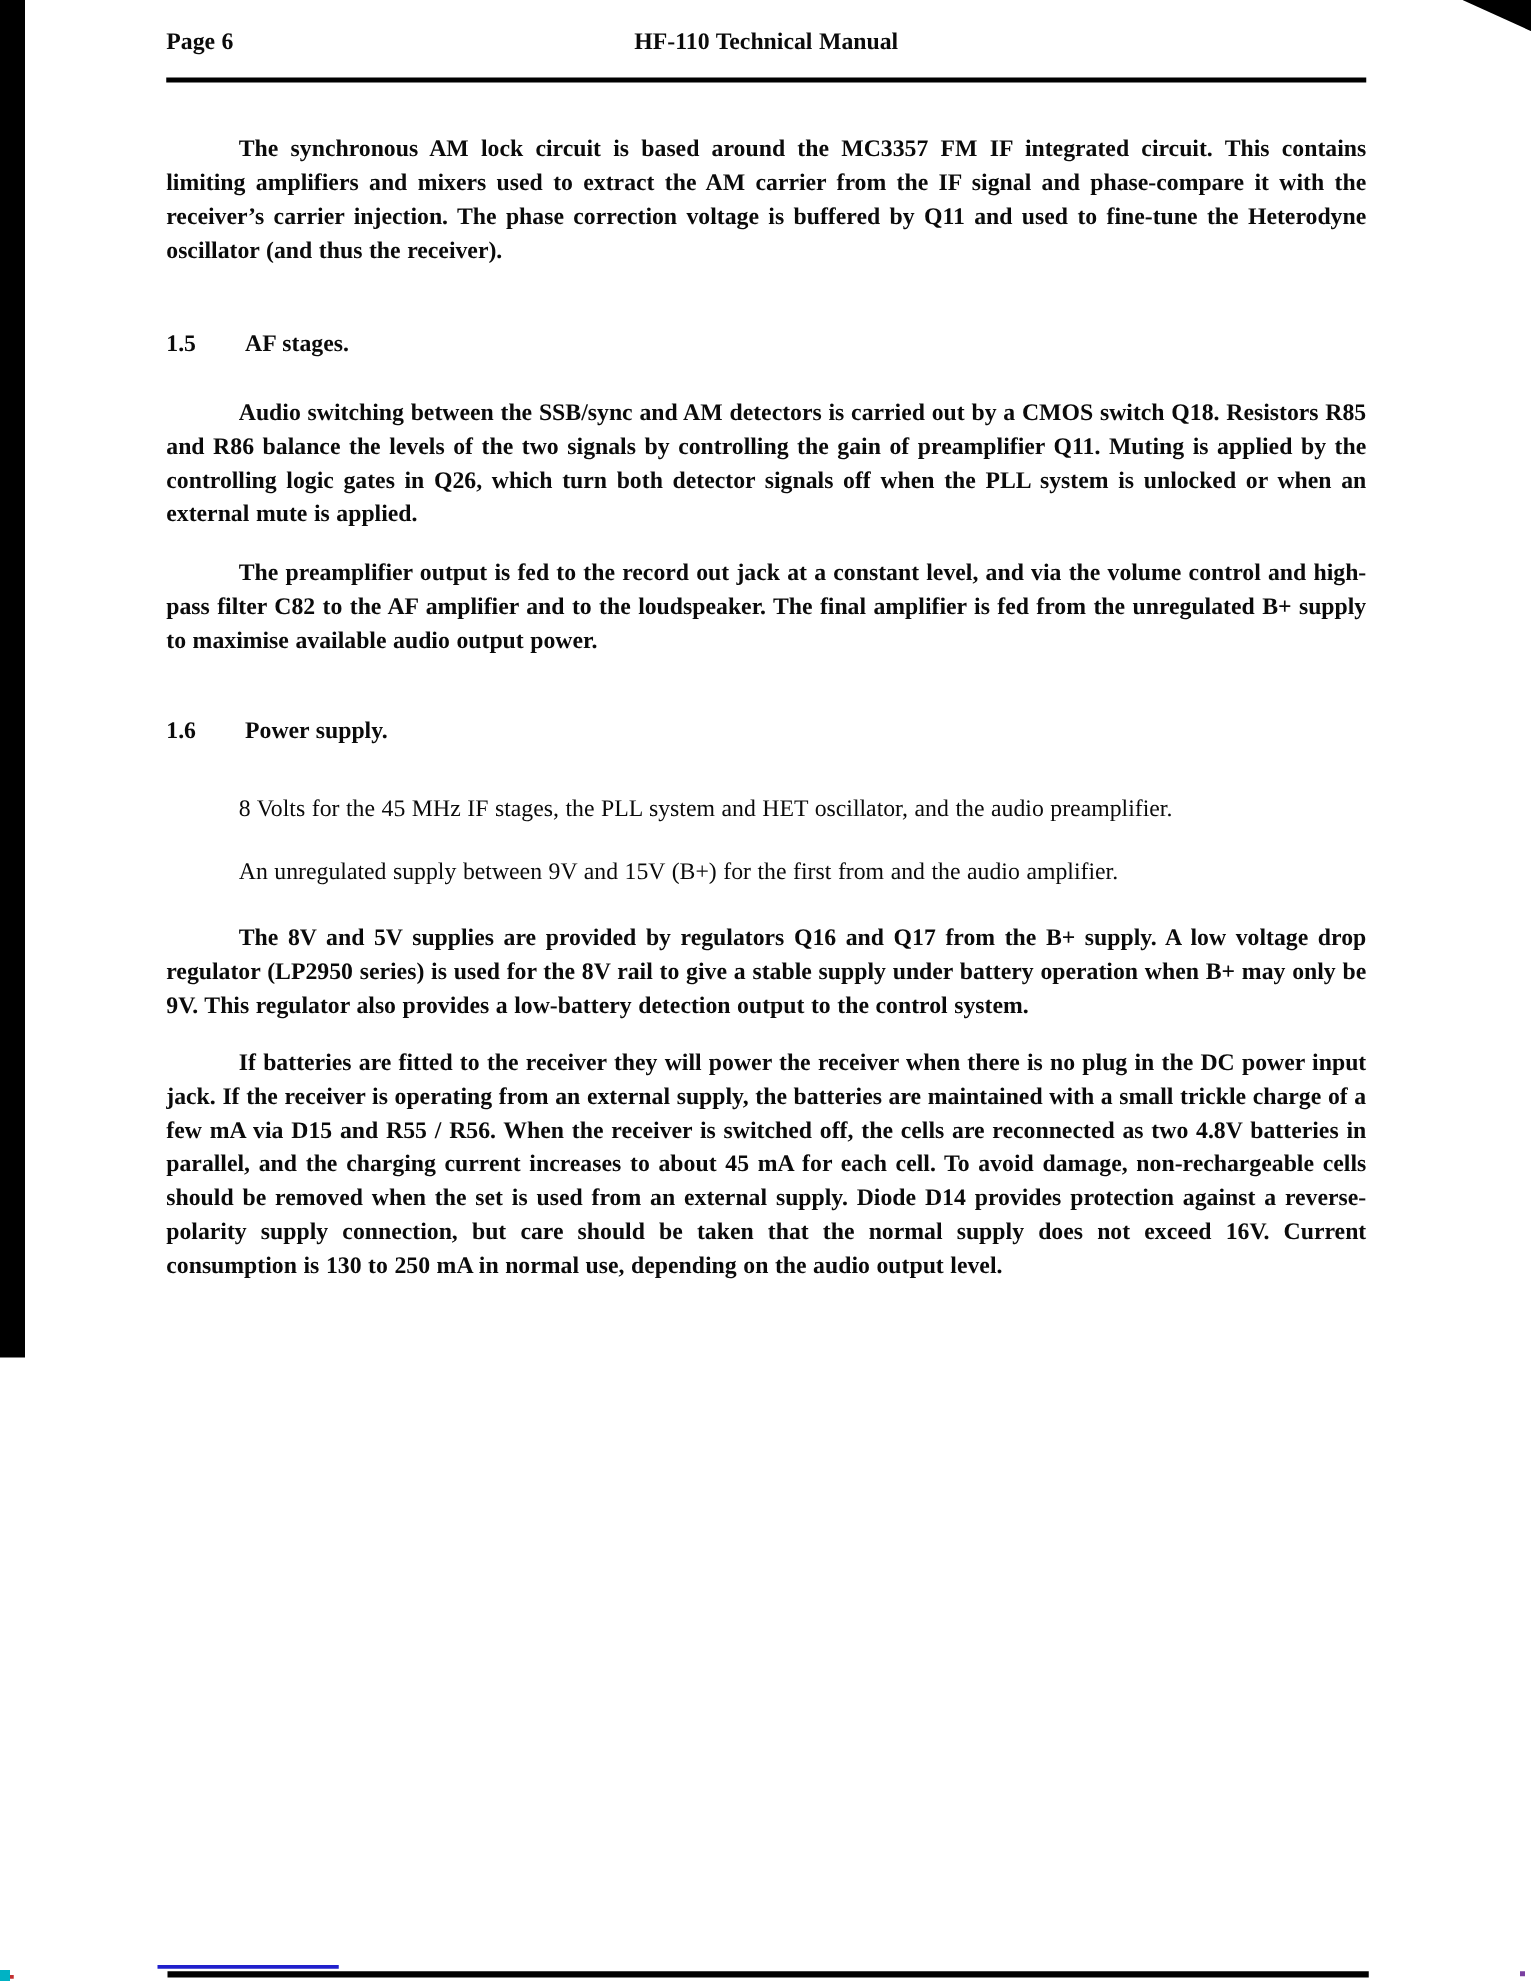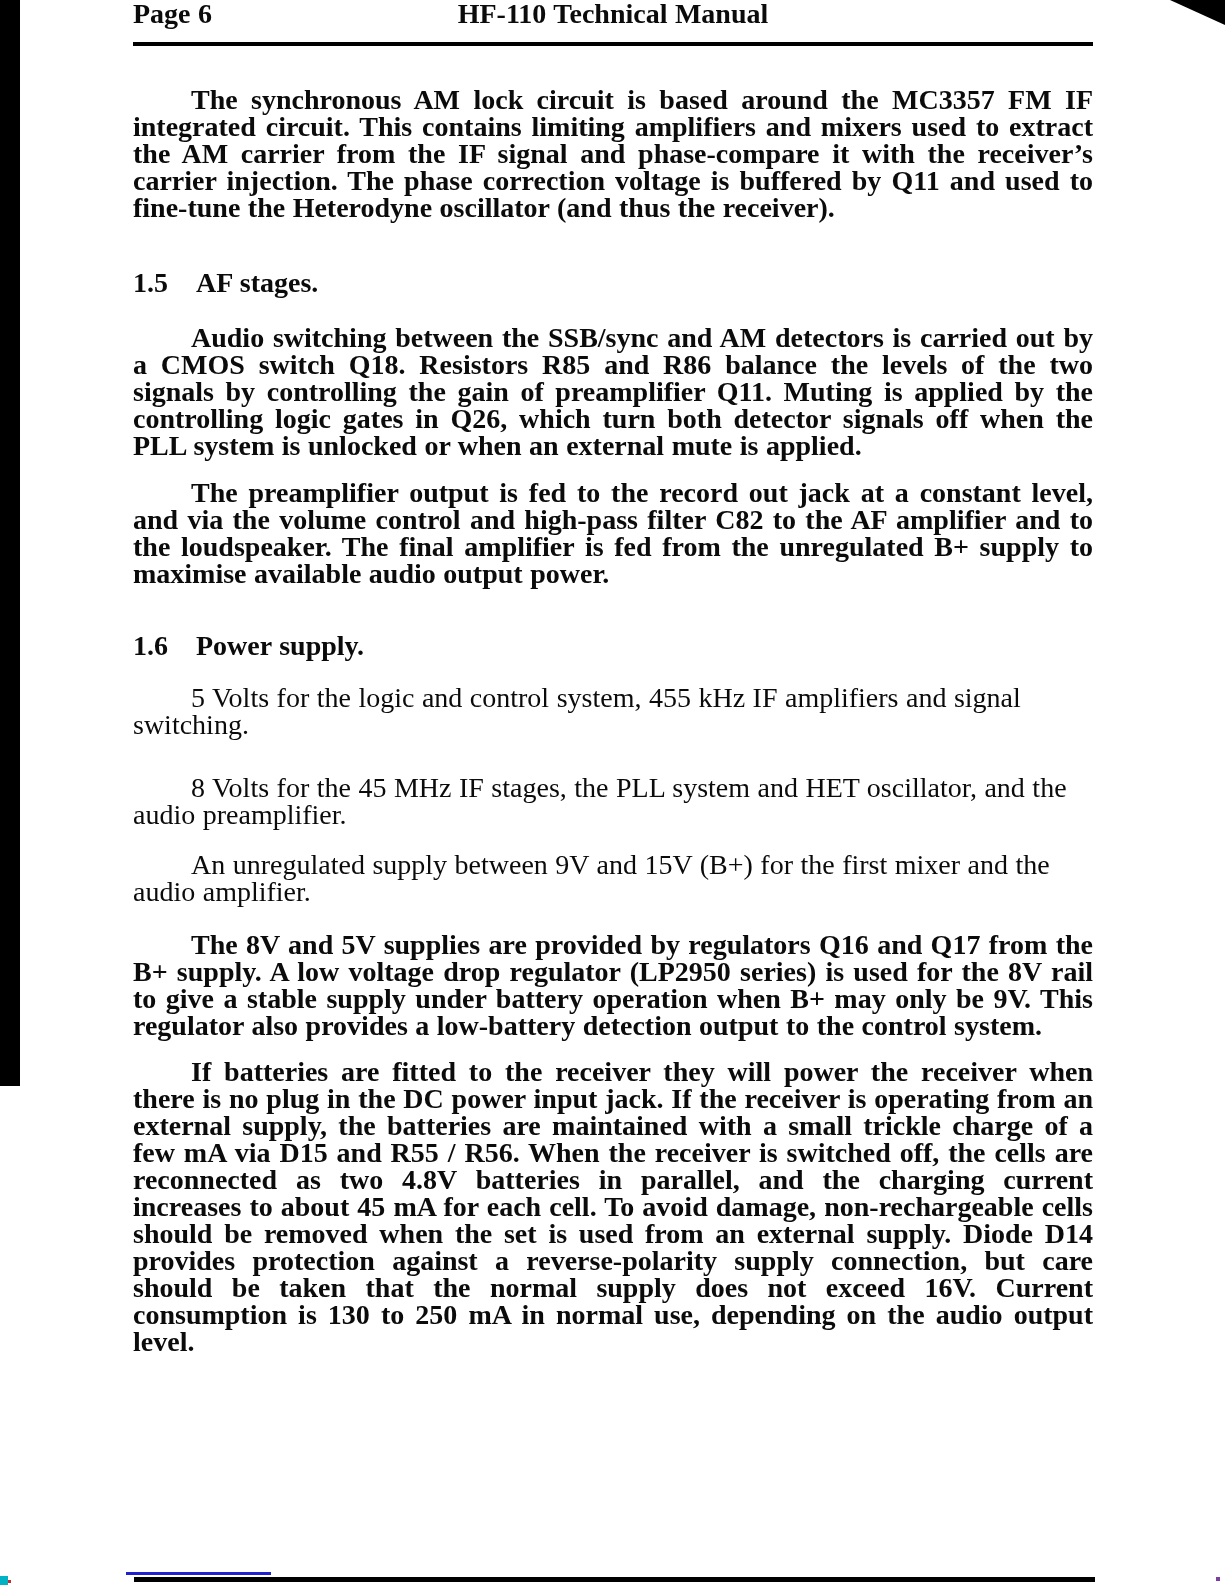--- a/index.html
+++ b/index.html
@@ -13,22 +13,22 @@
   }
   .page {
     position: relative;
     width: 1225px; height: 1585px;
     background: #ffffff;
   }
   .content {
     position: absolute;
     left: 133px; top: 0;
     width: 960px;
-    padding-top: 0;
-    font-size: 28px;
+    padding-top: 20px;
+    font-size: 19px;
     line-height: 27px;
     word-spacing: 0.5px;
   }
   .doc-header {
     position: relative;
     height: 27px;
     font-weight: bold;
   }
   .page-num { position: absolute; left: 0; top: 0; }
   .doc-title { position: absolute; left: 0; right: 0; top: 0; text-align: center; }
@@ -102,25 +102,24 @@
 
     <p class="sec-head" style="margin-top:48px"><span class="sec-num">1.5</span><span>AF stages.</span></p>
 
     <p class="para" style="margin-top:28px">Audio switching between the SSB/sync and AM detectors is carried out by a CMOS switch Q18. Resistors R85 and R86 balance the levels of the two signals by controlling the gain of preamplifier Q11. Muting is applied by the controlling logic gates in Q26, which turn both detector signals off when the PLL system is unlocked or when an external mute is applied.</p>
 
     <p class="para" style="margin-top:20px">The preamplifier output is fed to the record out jack at a constant level, and via the volume control and high-pass filter C82 to the AF amplifier and to the loudspeaker. The final amplifier is fed from the unregulated B+ supply to maximise available audio output power.</p>
 
     <p class="sec-head" style="margin-top:45px"><span class="sec-num">1.6</span><span>Power supply.</span></p>
 
 
-    <p class="single-line" style="margin-top:25px">5 Volts for the logic and control system, 455 kHz IF amplifiers and signal switching.</p>
 
     <p class="single-line" style="margin-top:36px">8 Volts for the 45 MHz IF stages, the PLL system and HET oscillator, and the audio preamplifier.</p>
 
-    <p class="single-line" style="margin-top:23px">An unregulated supply between 9V and 15V (B+) for the first mixer and the audio amplifier.</p>
+    <p class="single-line" style="margin-top:23px">An unregulated supply between 9V and 15V (B+) for the first from and the audio amplifier.</p>
 
     <p class="para" style="margin-top:26px">The 8V and 5V supplies are provided by regulators Q16 and Q17 from the B+ supply. A low voltage drop regulator (LP2950 series) is used for the 8V rail to give a stable supply under battery operation when B+ may only be 9V. This regulator also provides a low-battery detection output to the control system.</p>
 
     <p class="para" style="margin-top:19px">If batteries are fitted to the receiver they will power the receiver when there is no plug in the DC power input jack. If the receiver is operating from an external supply, the batteries are maintained with a small trickle charge of a few mA via D15 and R55 / R56. When the receiver is switched off, the cells are reconnected as two 4.8V batteries in parallel, and the charging current increases to about 45 mA for each cell. To avoid damage, non-rechargeable cells should be removed when the set is used from an external supply. Diode D14 provides protection against a reverse-polarity supply connection, but care should be taken that the normal supply does not exceed 16V. Current consumption is 130 to 250 mA in normal use, depending on the audio output level.</p>
 
   </div>
 
   <div class="left-bar" style="background-color: rgb(0, 0, 0);"></div>
   <div class="corner-wedge" style="background-color: rgb(0, 0, 0);"></div>
   <div class="footer-blue-line" style="background-color: rgb(32, 32, 204);"></div>

